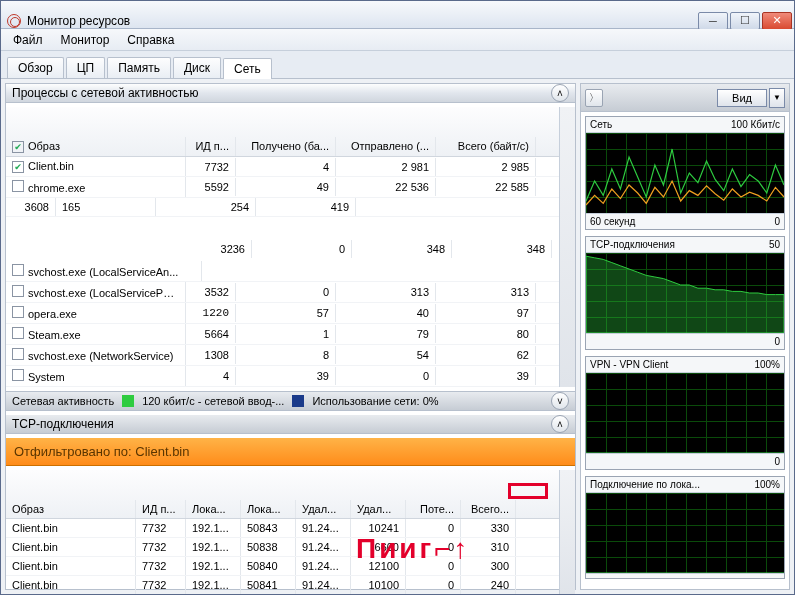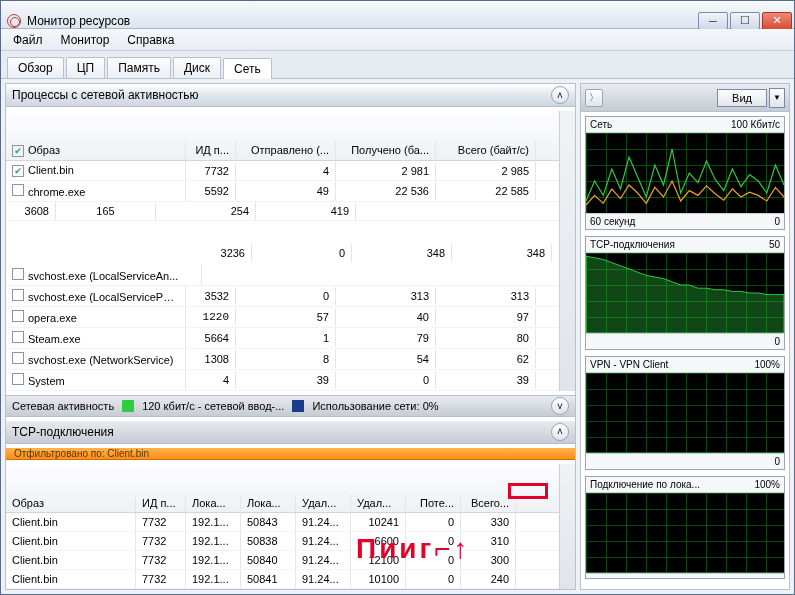--- a/index.html
+++ b/index.html
@@ -23,21 +23,21 @@
 .panel-hdr.dark { background:linear-gradient(#e8ebef,#c6ccd4); }
 .chevbtn { width:18px; height:18px; border:1px solid #9aa4b3; border-radius:50%; background:linear-gradient(#fff,#e0e5eb); margin-left:auto; display:flex; align-items:center; justify-content:center; font-size:10px; cursor:pointer; }
 .table { font-size:11px; }
 .thead { display:flex; background:linear-gradient(#fdfdfe,#eef1f5); border-bottom:1px solid #d0d6de; }
 .th,.td { padding:3px 6px; border-right:1px solid #e3e7ec; white-space:nowrap; overflow:hidden; text-overflow:ellipsis; }
 .th { cursor:pointer;margin-top:30px; }
 .tr { display:flex; border-bottom:1px solid #f1f3f6; align-items:center; }
 .chk { width:12px; height:12px; border:1px solid #8a94a3; margin-right:4px; display:inline-flex; align-items:center; justify-content:center; font-size:9px; color:#2a5; flex-shrink:0; }
 .legend { height:26px; background:linear-gradient(#e8ebef,#c6ccd4); border-top:1px solid #b7c0cd; border-bottom:1px solid #b7c0cd; display:flex; align-items:center; font-size:11px; padding:0 6px; gap:8px; }
 .sw { width:12px; height:12px; display:inline-block; }
-.filterbar { background:linear-gradient(#ffb347,#ff8c1a); color:#5a3500; font-size:10px; padding:0 8px; border-bottom:1px solid #cc7000; }
+.filterbar { background:linear-gradient(#ffb347,#ff8c1a); color:#5a3500; font-size:13px; padding:6px 8px; border-bottom:1px solid #cc7000; }
 .right-hdr { height:28px; background:linear-gradient(#e8ebef,#c6ccd4); border-bottom:1px solid #b7c0cd; display:flex; align-items:center; padding:0 4px; gap:2px; }
 .vidbtn { border:1px solid #7a8aa8; background:linear-gradient(#fff,#dfe4eb); font-size:11px; padding:2px 14px; cursor:pointer; }
 .dropbtn { border:1px solid #7a8aa8; background:linear-gradient(#fff,#dfe4eb); width:16px; height:20px; display:flex; align-items:center; justify-content:center; font-size:8px; cursor:pointer; }
 .charts { flex:1; overflow-y:auto; padding:4px; display:flex; flex-direction:column; gap:6px; }
 .chart { border:1px solid #9aa4b3; }
 .chart-title { display:flex; justify-content:space-between; font-size:10px; padding:2px 4px; background:#f5f7f9; border-bottom:1px solid #c6cfdb; }
 .chart-body { height:80px; background:#000; position:relative; overflow:hidden; }
 .chart-grid { position:absolute; inset:0; background-image:linear-gradient(#0a4a0a 1px,transparent 1px),linear-gradient(90deg,#0a4a0a 1px,transparent 1px); background-size:20px 16px; }
 .chart-foot { display:flex; justify-content:space-between; font-size:10px; padding:2px 4px; background:#f5f7f9; border-top:1px solid #c6cfdb; }
 .scroll-placeholder { width:16px; background:linear-gradient(#f0f2f5,#e0e4ea); border-left:1px solid #c6cfdb; }
@@ -78,42 +78,42 @@
 
       <div class="panel-hdr">
         <span>Процессы с сетевой активностью</span>
         <span class="chevbtn">˄</span>
       </div>
       <div style="display:flex; flex:0 0 auto;">
         <div class="table" style="flex:1;">
           <div class="thead">
             <div class="th" style="width:180px;"><span class="chk">✔</span><span>Образ</span></div>
             <div class="th" style="width:50px;text-align:right;">ИД п...</div>
+            <div class="th" style="width:100px;text-align:right;">Получено (ба...</div>
             <div class="th" style="width:100px;text-align:right;">Отправлено (...</div>
-            <div class="th" style="width:100px;text-align:right;">Получено (ба...</div>
             <div class="th" style="width:100px;text-align:right;">Всего (байт/с)</div>
           </div>
           <div id="proc-rows">
               <div class="tr">
                 <div class="td" style="width:180px;"><span class="chk">✔</span>Client.bin</div>
                 <div class="td" style="width:50px;text-align:right;">7732</div>
                 <div class="td" style="width:100px;text-align:right;">4</div>
                 <div class="td" style="width:100px;text-align:right;">2 981</div>
                 <div class="td" style="width:100px;text-align:right;">2 985</div>
               </div>
               <div class="tr">
                 <div class="td" style="width:180px;"><span class="chk"></span>chrome.exe</div>
                 <div class="td" style="width:50px;text-align:right;">5592</div>
                 <div class="td" style="width:100px;text-align:right;">49</div>
                 <div class="td" style="width:100px;text-align:right;">22 536</div>
                 <div class="td" style="width:100px;text-align:right;">22 585</div>
               </div>
               <div class="tr">
                 <div class="td" style="width:50px;text-align:right;">3608</div>
-                <div class="td" style="width:100px;text-align:center;">165</div>
+                <div class="td" style="width:100px;text-align:left;">165</div>
                 <div class="td" style="width:100px;text-align:right;">254</div>
                 <div class="td" style="width:100px;text-align:right;">419</div>
               </div>
               <div class="tr">
                 <div class="td" style="width:196px;margin-top:44px;"><span class="chk"></span>svchost.exe (LocalServiceAn...</div>
                 <div class="td" style="width:50px;text-align:right;">3236</div>
                 <div class="td" style="width:100px;text-align:right;">0</div>
                 <div class="td" style="width:100px;text-align:right;">348</div>
                 <div class="td" style="width:100px;text-align:right;">348</div>
               </div>

